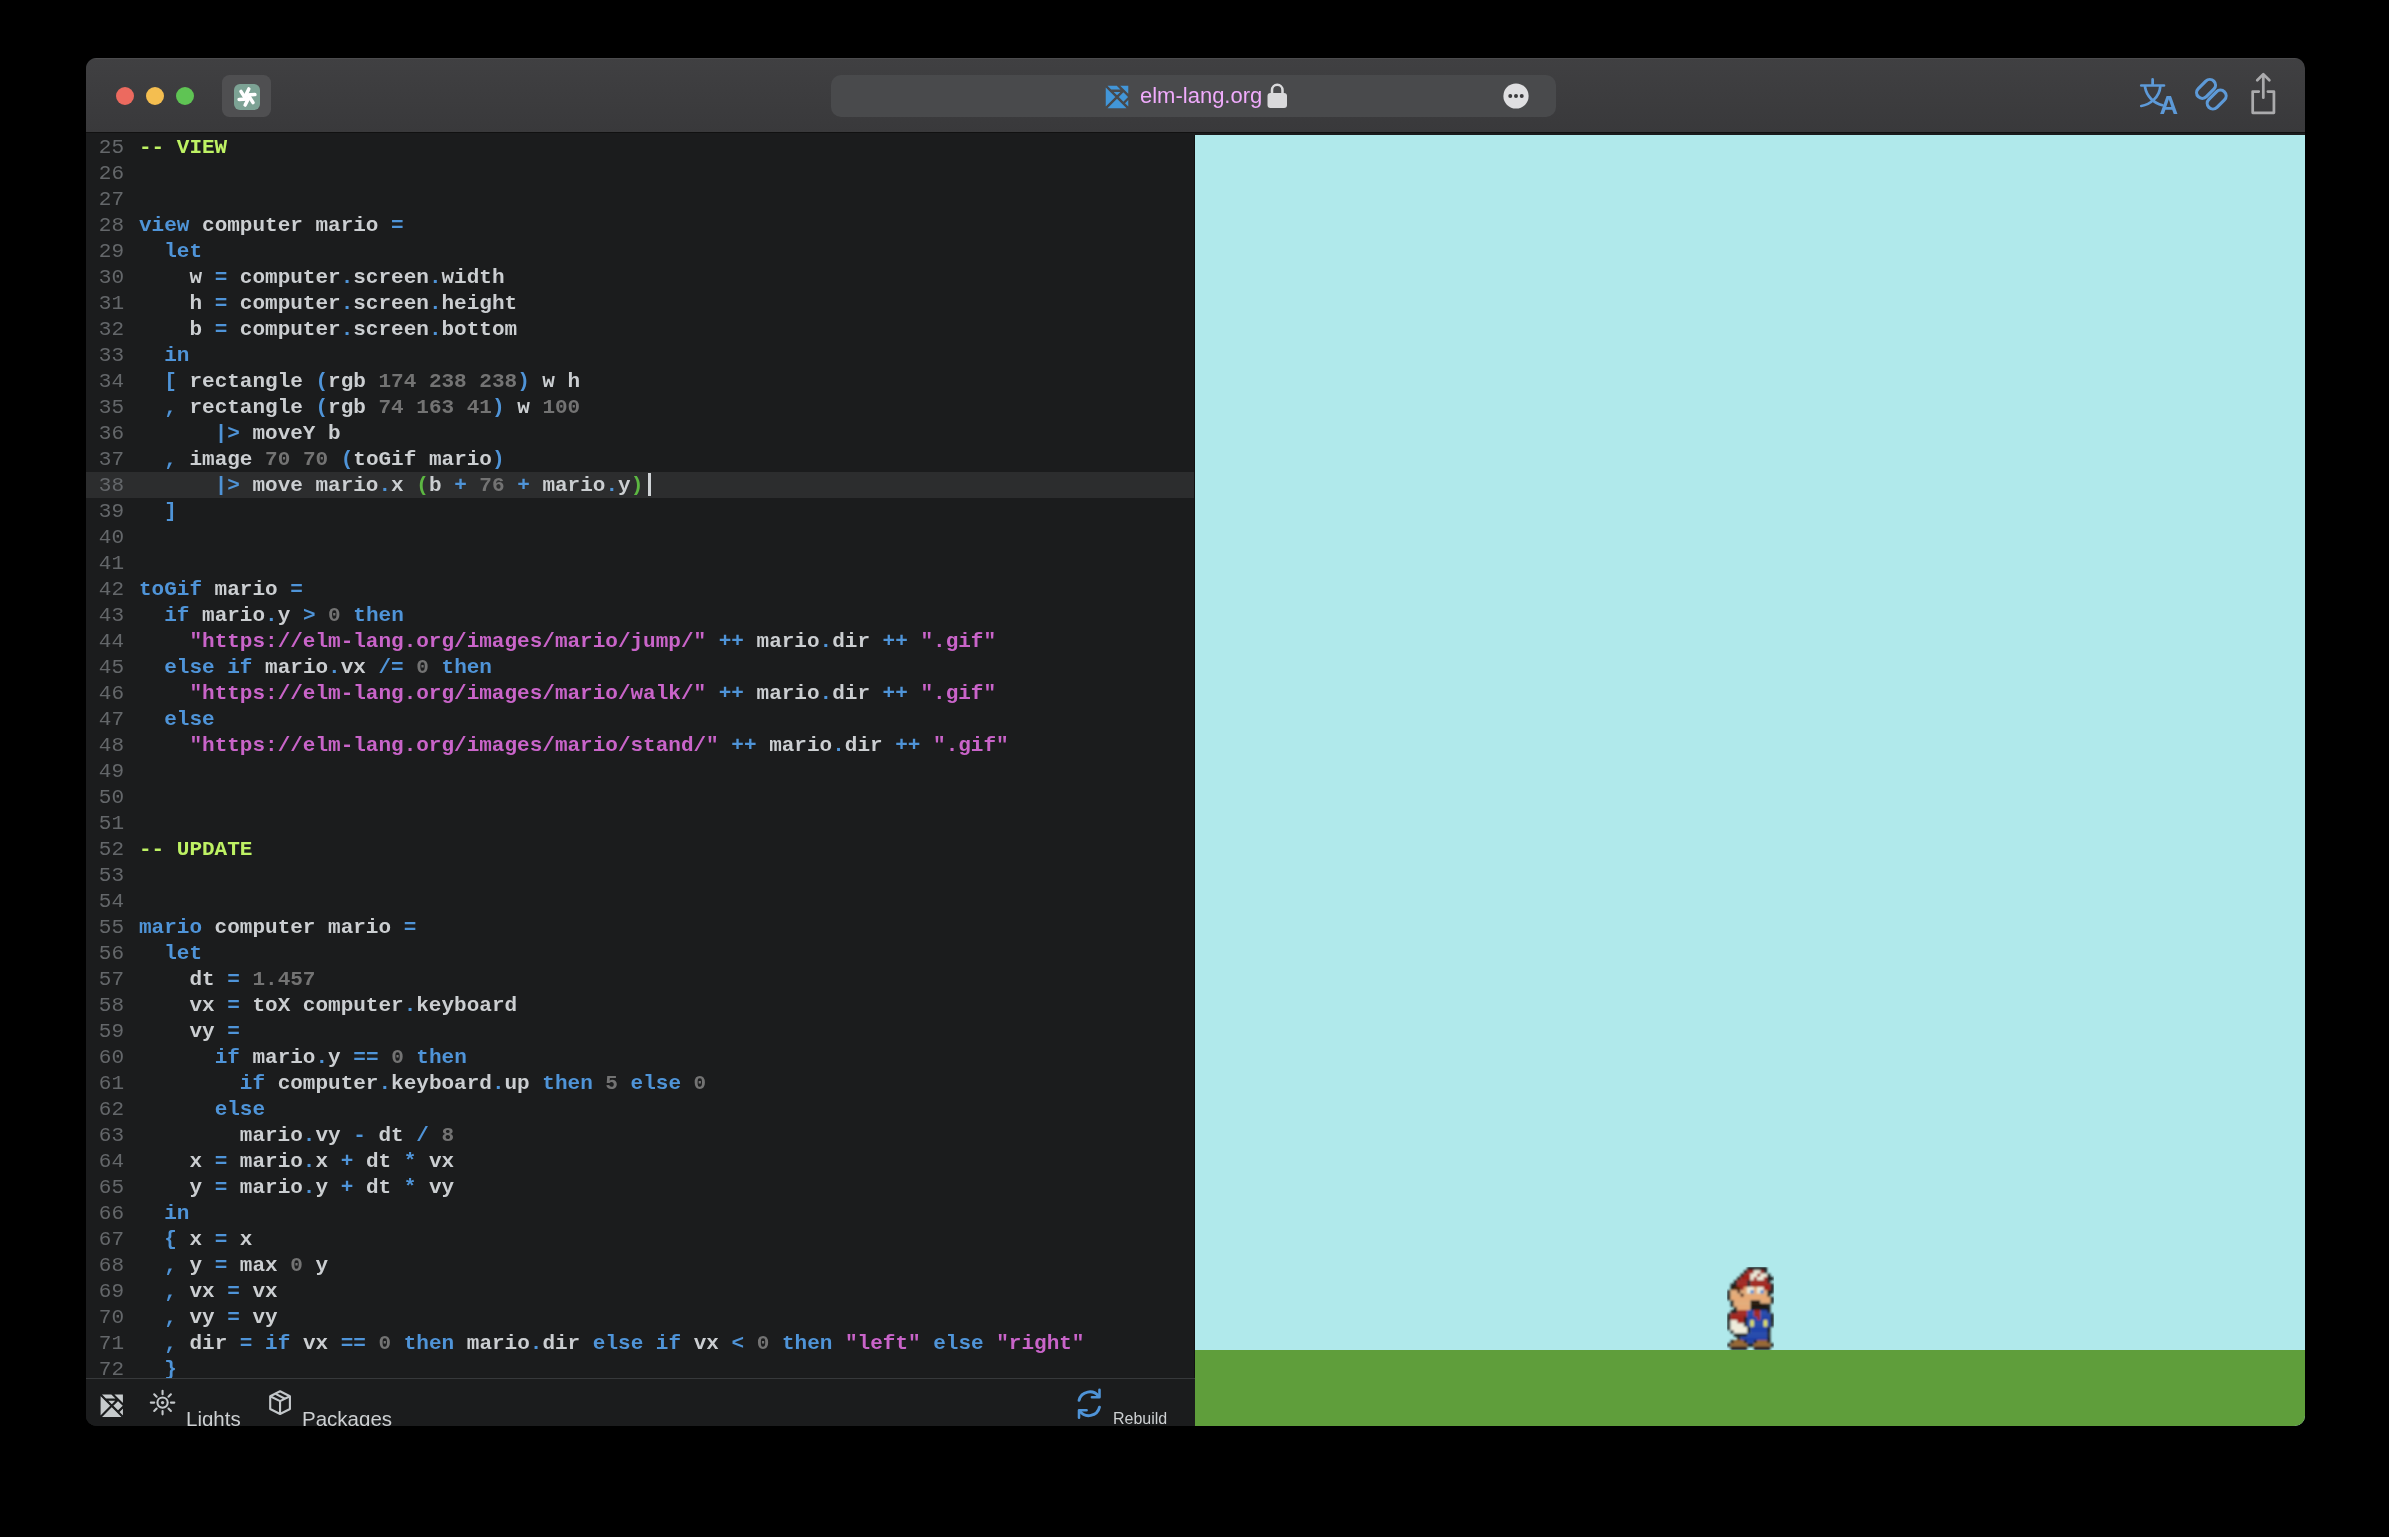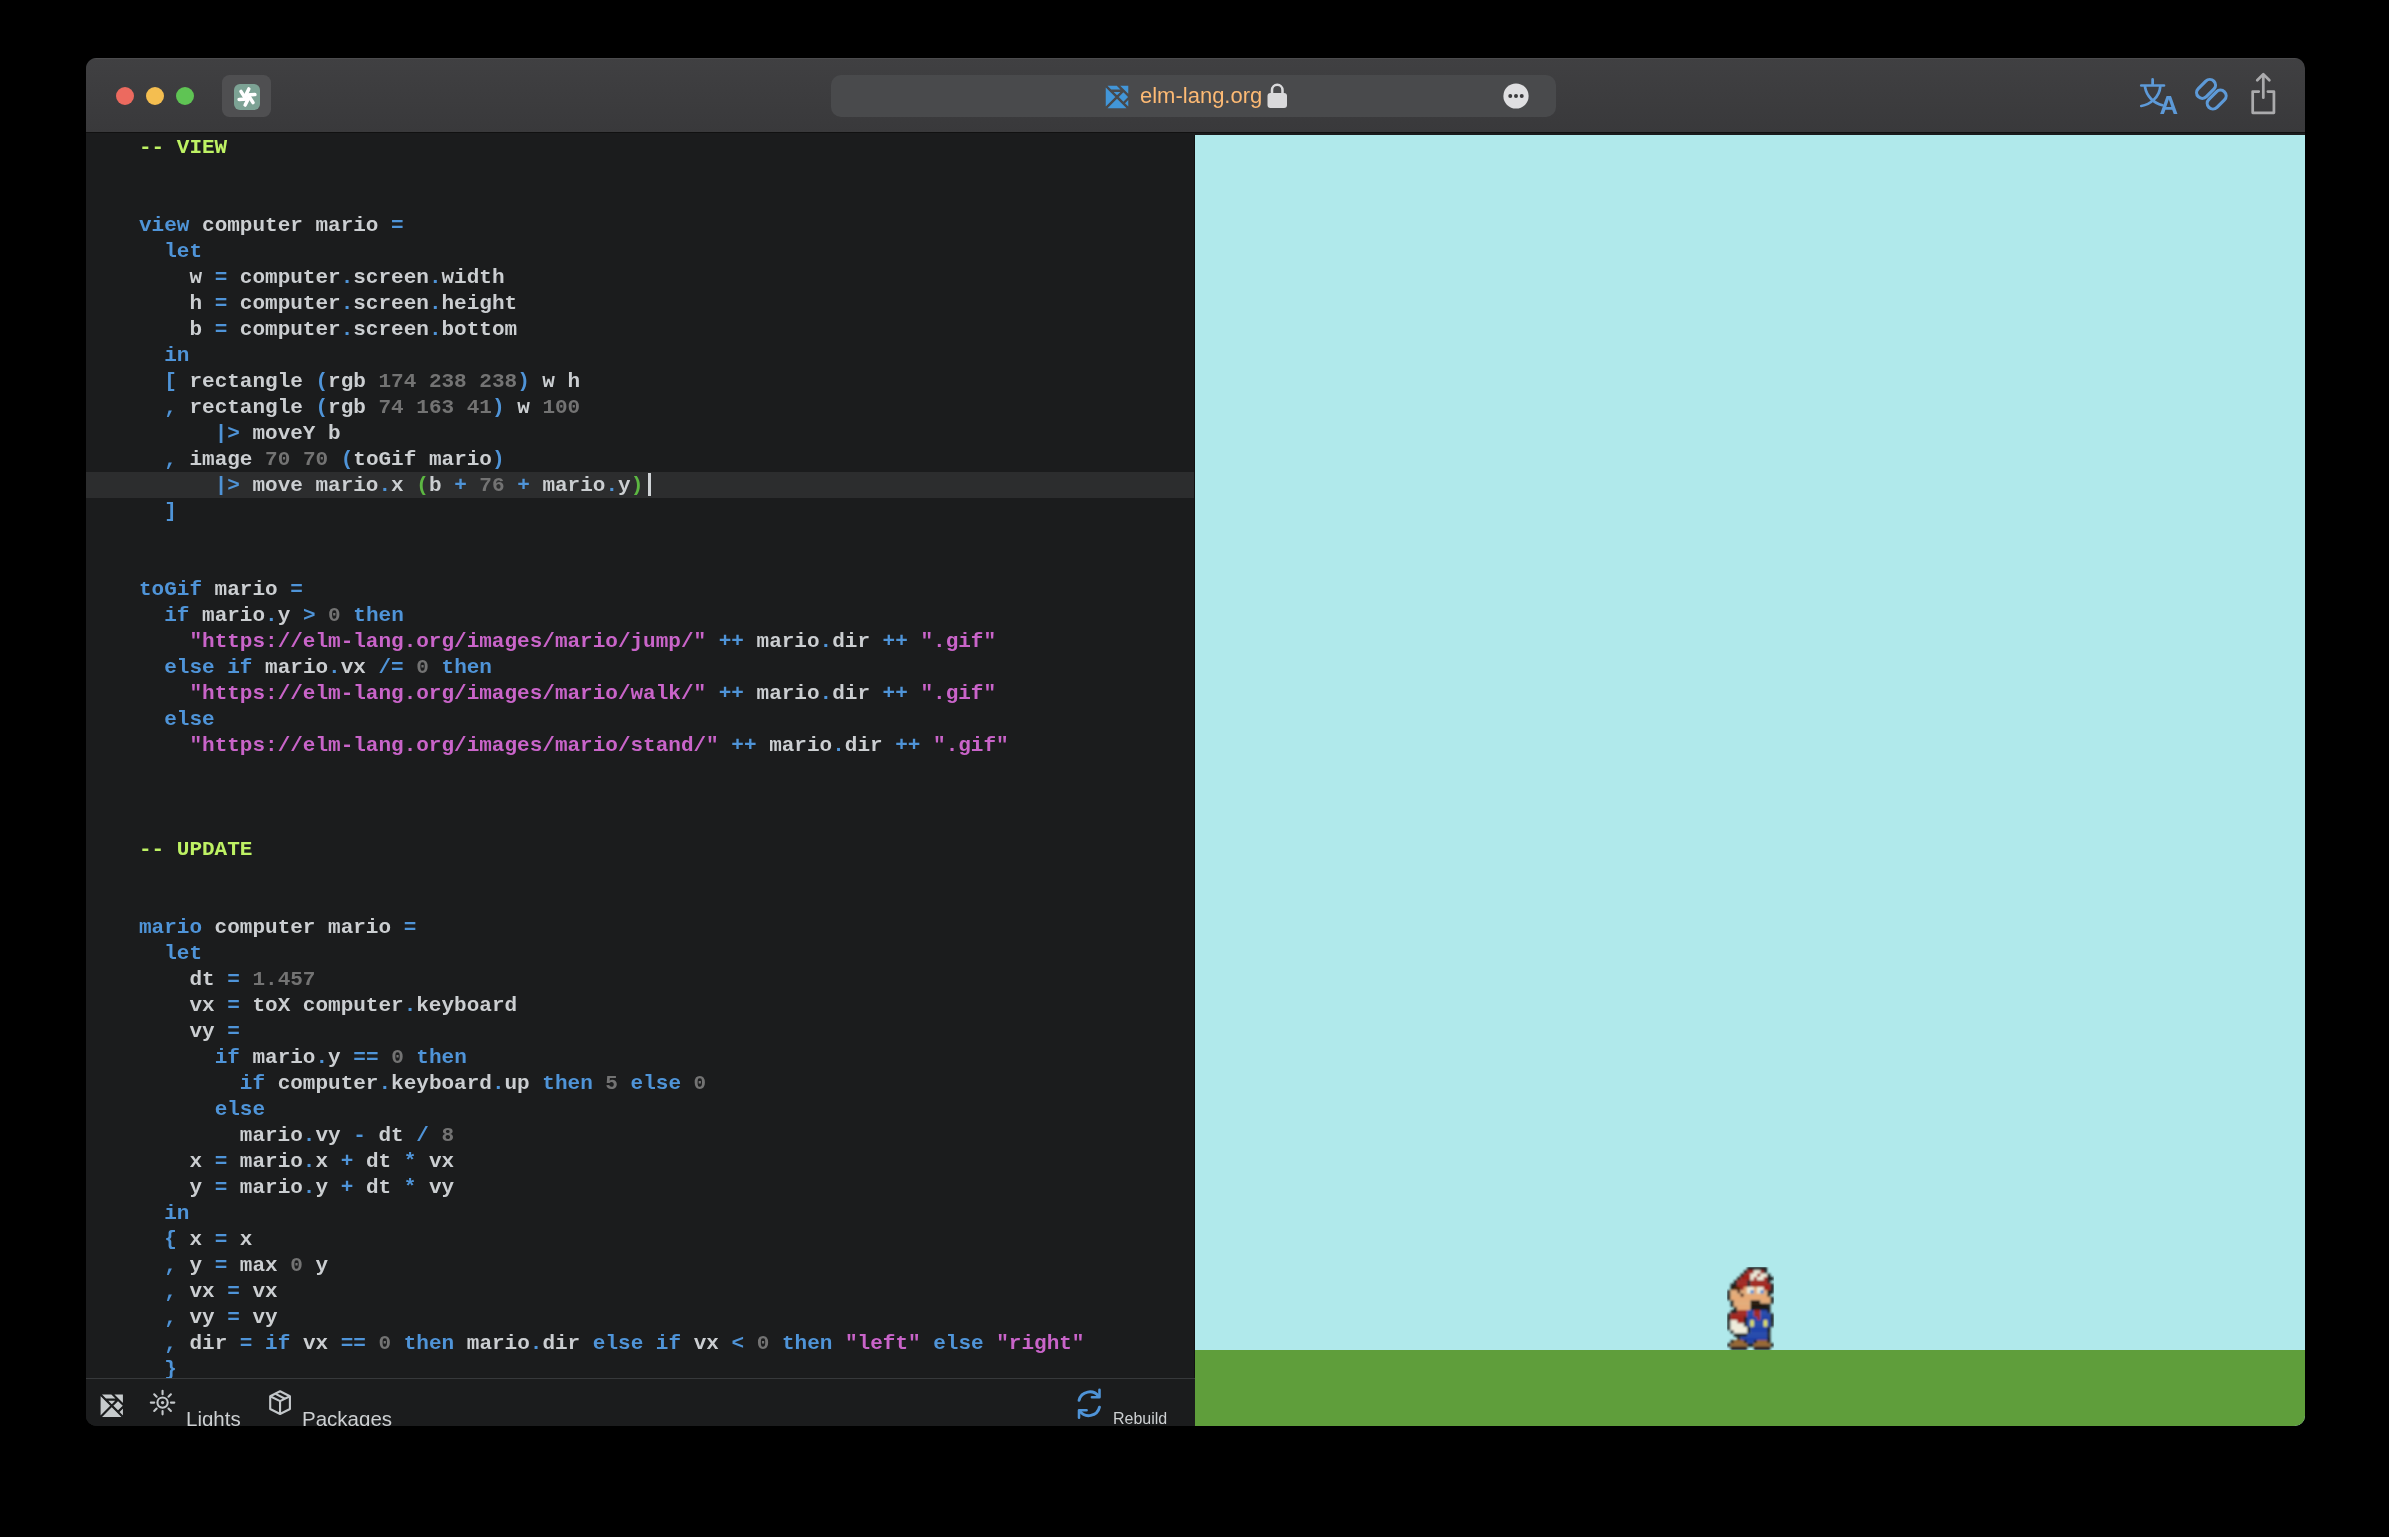--- a/index.html
+++ b/index.html
@@ -4,21 +4,21 @@
 html,body{width:2389px;height:1537px;background:#000;overflow:hidden}
 #win{position:absolute;left:86px;top:58px;width:2219px;height:1368px;
  border-radius:10.6px;overflow:hidden;background:#1B1C1D}
 #tbar{position:absolute;left:0;top:0;width:100%;height:75px;
  background:linear-gradient(180deg,#404042,#39393B);border-bottom:1.5px solid #111;box-shadow:inset 0 1.1px 0 rgba(255,255,255,.06)}
 .tl{position:absolute;top:29px;width:18px;height:18px;border-radius:50%}
 #tabbtn{position:absolute;left:136px;top:17.4px;width:49px;height:42px;border-radius:7.6px;background:#4F4F51}
 #gpt{position:absolute;left:12px;top:8.3px;width:26px;height:26px;border-radius:6px;background:#7CA294}
 #urlbar{position:absolute;left:745px;top:16.7px;width:725px;height:42px;border-radius:10px;background:#494A4C}
 #urltxt{position:absolute;left:309px;top:0;height:42px;line-height:42px;
- font-family:"Liberation Sans",sans-serif;font-size:22px;color:#fdba74}
+ font-family:"Liberation Sans",sans-serif;font-size:22px;color:#f0abfc}
 #content{position:absolute;left:0;top:77px;bottom:0;width:100%}
 #editor{position:absolute;left:0;top:0;width:1109px;height:100%;background:#1B1C1D;border-right:1.5px solid #111}
 #curline{position:absolute;left:0;top:337px;width:100%;height:26px;background:#2C2D2E}
 pre{font-family:"Liberation Mono",monospace;font-size:21px;line-height:26px;white-space:pre}
 #gutter{position:absolute;left:0;top:0;width:38px;text-align:right;color:#64676A}
 #code{position:absolute;left:53px;top:0;color:#CBCED1;font-weight:bold}
 #code i{font-style:normal}
 i.k{color:#4F94D8}i.n{color:#737373}i.s{color:#C964C9}i.c{color:#bef264;font-weight:bold}i.g{color:#5CB742}
 #caret{position:absolute;left:562px;top:338px;width:2.7px;height:23px;background:#CFD3D6}
 #footer{position:absolute;left:0;bottom:0;width:1109px;height:48px;background:#1B1C1D;border-top:1.5px solid #37393B}
@@ -81,20 +81,68 @@
     </g>
         <g stroke="#ABABAD" stroke-width="3.6" fill="none" stroke-linecap="round" stroke-linejoin="round">
       <path d="M2866 44 h-8 v28 h28 v-28 h-8"></path>
       <path d="M2872 52 v-30 M2864 29 l8 -8 l8 8"></path>
     </g>
       </svg>
   </div>
   <div id="content">
     <div id="editor">
       <div id="curline"></div>
+      <pre id="gutter">25
+26
+27
+28
+29
+30
+31
+32
+33
+34
+35
+36
+37
+38
+39
+40
+41
+42
+43
+44
+45
+46
+47
+48
+49
+50
+51
+52
+53
+54
+55
+56
+57
+58
+59
+60
+61
+62
+63
+64
+65
+66
+67
+68
+69
+70
+71
+72</pre>
       <pre id="code"><i class="c">-- VIEW</i>
 
 
 <i class="k">view</i> computer mario <i class="k">=</i>
   <i class="k">let</i>
     w <i class="k">=</i> computer<i class="k">.</i>screen<i class="k">.</i>width
     h <i class="k">=</i> computer<i class="k">.</i>screen<i class="k">.</i>height
     b <i class="k">=</i> computer<i class="k">.</i>screen<i class="k">.</i>bottom
   <i class="k">in</i>
   <i class="k">[</i> rectangle <i class="k">(</i>rgb <i class="n">174</i> <i class="n">238</i> <i class="n">238</i><i class="k">)</i> w h

